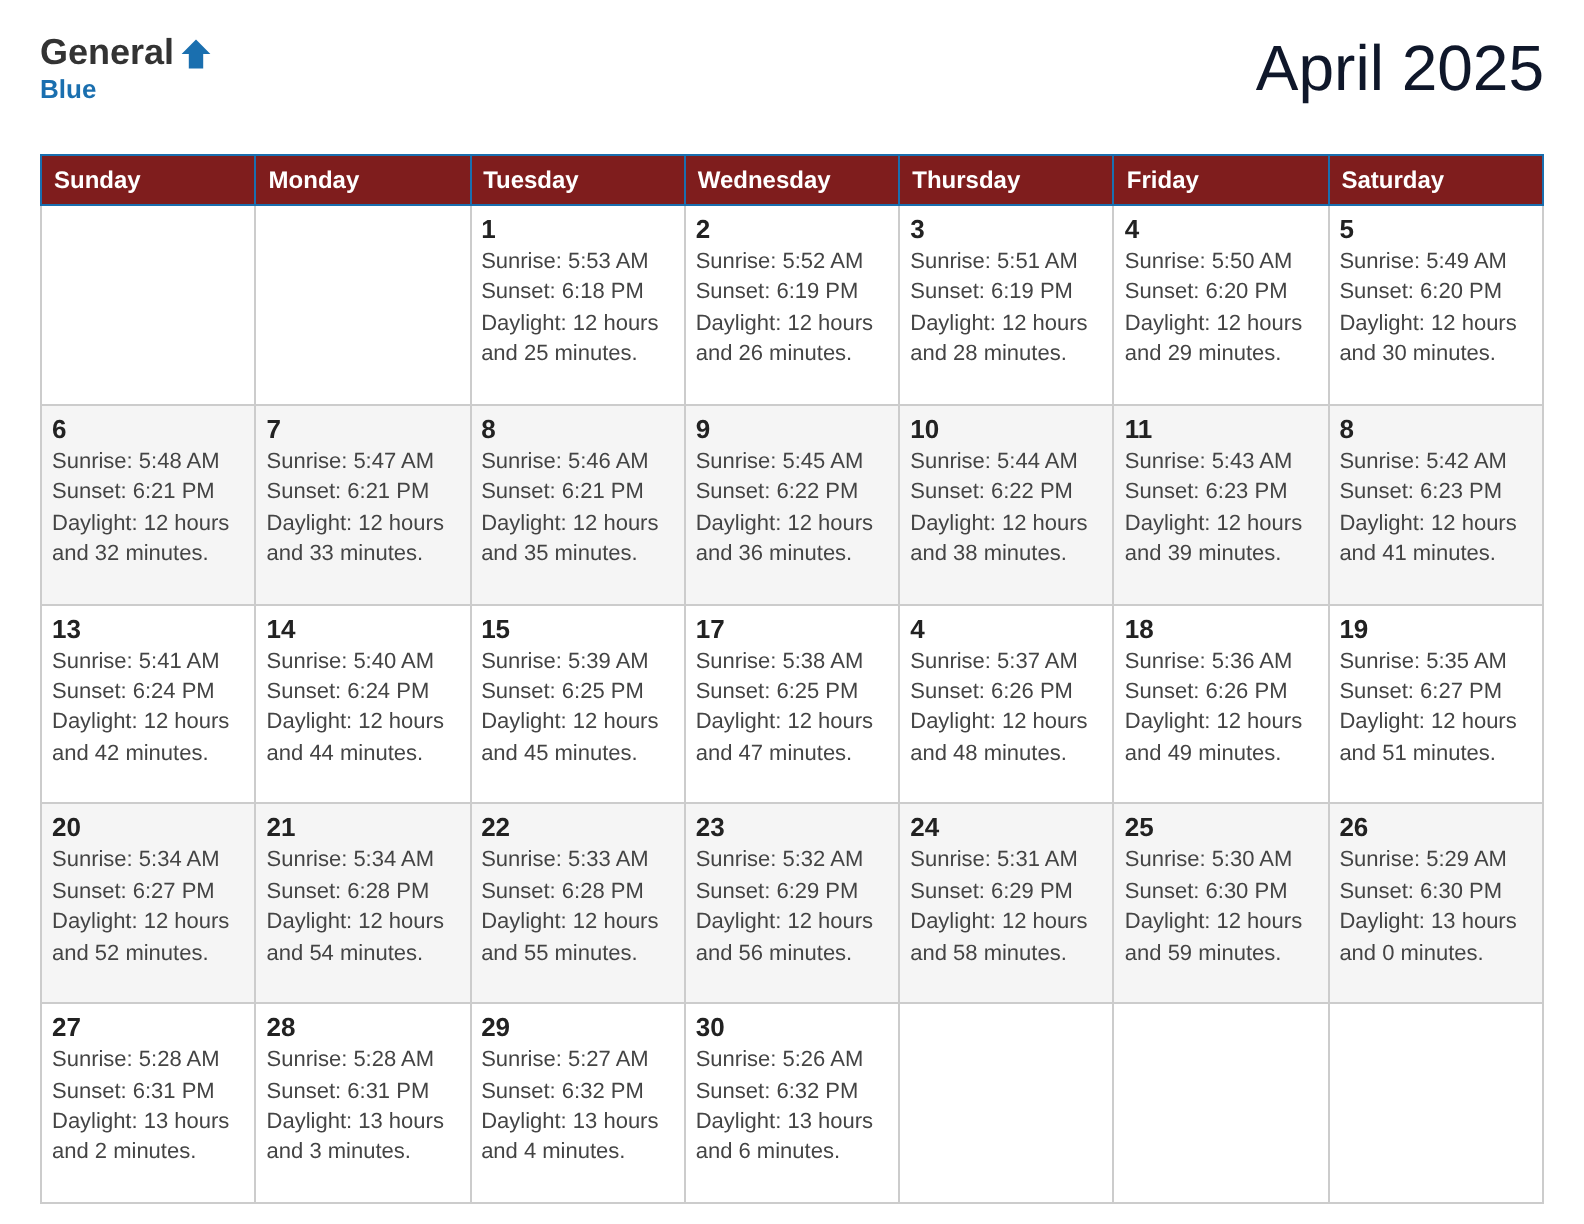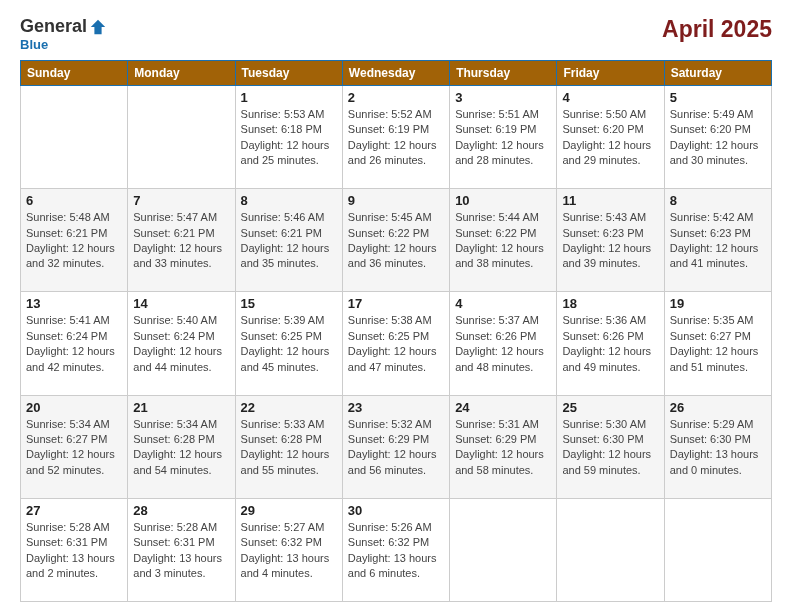--- a/index.html
+++ b/index.html
@@ -14,21 +14,21 @@
       width: 792px;
       height: 612px;
       padding: 16px 20px 10px 20px;
       display: flex;
       flex-direction: column;
     }
     .header {
       display: flex;
       align-items: flex-start;
       justify-content: space-between;
-      margin-bottom: 8px;
+      margin-bottom: 24px;
     }
     .logo {
       display: flex;
       flex-direction: column;
       align-items: flex-start;
     }
     .logo-text {
       display: flex;
       align-items: center;
     }
@@ -44,37 +44,37 @@
     }
     .logo-icon {
       width: 18px;
       height: 18px;
       margin-left: 2px;
     }
     .title-block {
       text-align: right;
     }
     .month-title {
-      font-size: 23px;
-      font-weight: bold;
-      color: #7f1d1d;
+      font-size: 32px;
+      font-weight: normal;
+      color: #0f172a;
     }
     .location-title {
       font-size: 15px;
       color: #333;
     }
     .calendar {
       flex: 1;
       border: 1px solid #ccc;
       border-collapse: collapse;
       width: 100%;
       table-layout: fixed;
     }
     .calendar th {
-      background: #a16207;
+      background: #7f1d1d;
       color: #fff;
       text-align: left;
       padding: 5px 6px;
       font-size: 12px;
       border: 1px solid #1a6faf;
     }
     .calendar td {
       border: 1px solid #ccc;
       vertical-align: top;
       padding: 4px 5px;

